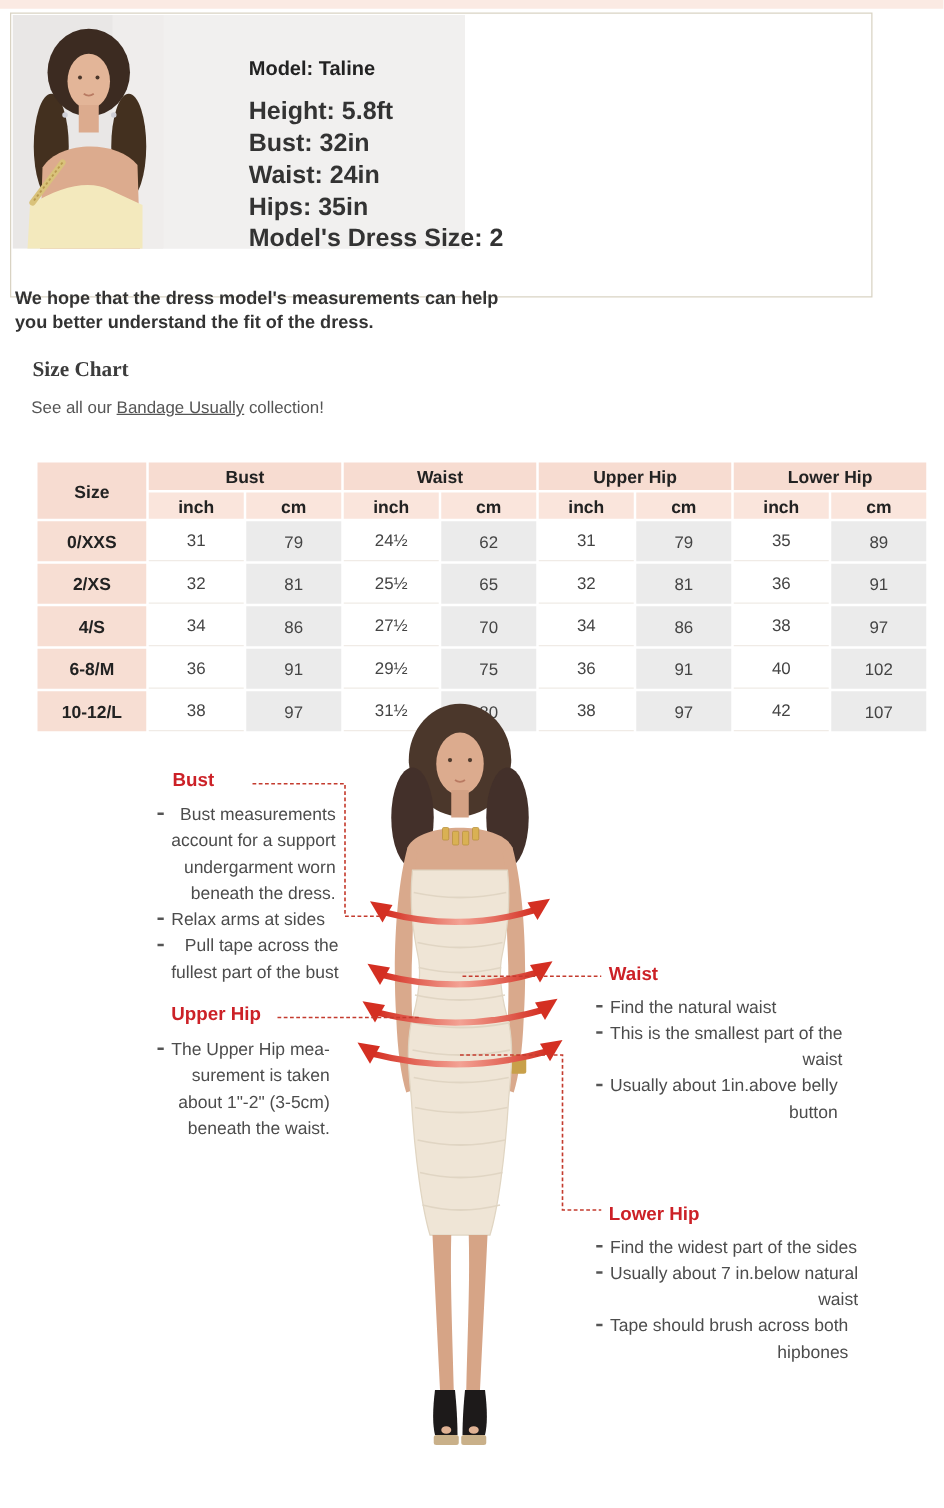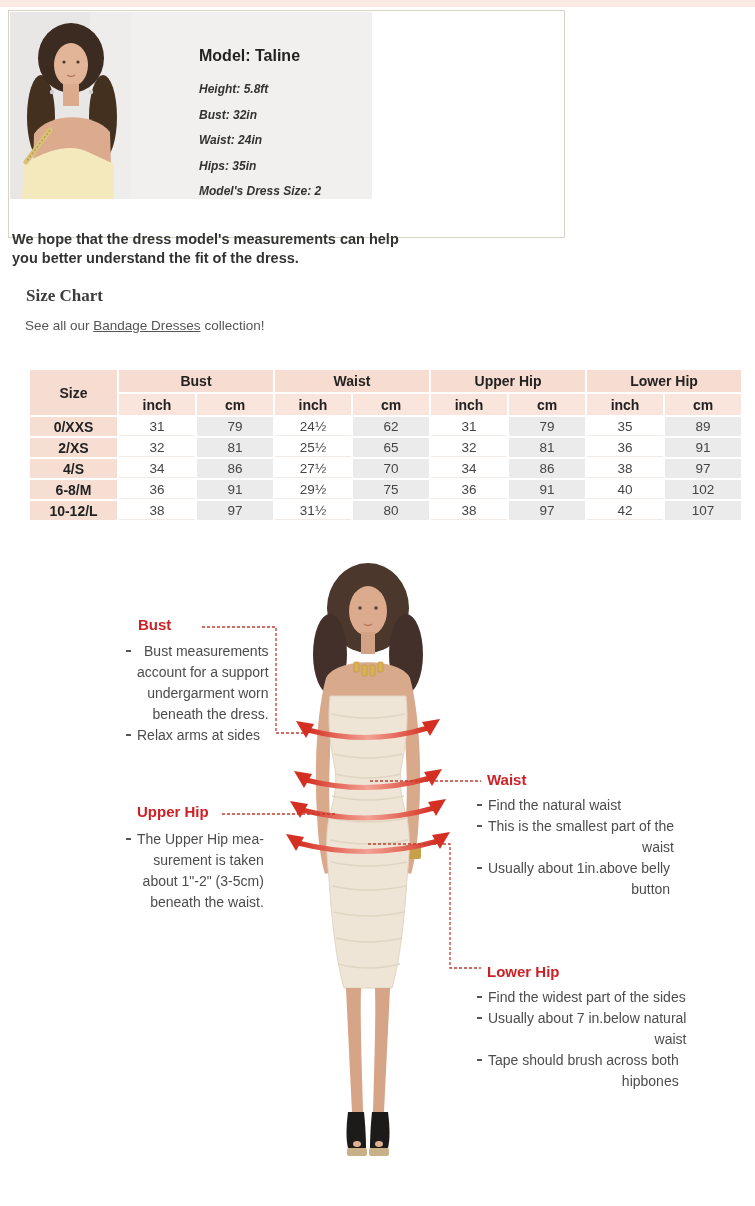--- a/index.html
+++ b/index.html
@@ -2,43 +2,43 @@
 <html><head>
 <meta charset="utf-8">
 <style>
   * { margin:0; padding:0; box-sizing:border-box; }
   body { background:#fff; font-family:"Liberation Sans", sans-serif; }
   .page { position:relative; width:755px; height:1206px; background:#fff; overflow:hidden; }
 
   .top-strip { position:absolute; left:0; top:0; width:755px; height:7px; background:#fbeae3; }
 
   
-  .model-box { position:absolute; left:8px; top:10px; width:557px; height:228px;
+  .model-box { position:absolute; left:8px; top:10px; width:690px; height:228px;
                border:1px solid #d9d3c3; background:#fff; }
   .model-photo { position:absolute; left:1px; top:1px; width:121px; height:187px; }
   .model-panel { position:absolute; left:122px; top:1px; width:241px; height:187px; background:#f1f0ef; }
   .model-title { position:absolute; left:190px; top:36px; font-size:16px; font-weight:bold; color:#222; }
   .model-stats { position:absolute; left:190px; top:66px; }
-  .model-stat { font-size:12px; font-weight:600; color:#333; line-height:25.5px;font-style:italic; }
+  .model-stat { font-size:20px; font-weight:600; color:#333; line-height:25.5px; }
   .model-note { position:absolute; left:3px; top:190px; font-size:14.5px; font-weight:bold;
                 color:#333; line-height:19px; white-space:pre-line;margin-top:29px; }
 
   
   .size-chart-title { position:absolute; left:26px; top:286px; font-family:"Liberation Serif", serif;
                       font-weight:bold; font-size:17px; color:#3c3c3c; }
   .collection-line { position:absolute; left:25px; top:318px; font-size:13.5px; color:#555; }
   .collection-line a { color:#555; text-decoration:underline; cursor:pointer; }
 
   table.size-table { position:absolute; left:28px; top:336px; width:695px;
                      border-collapse:separate; border-spacing:2px 2px; table-layout:fixed;margin-top:32px; }
   table.size-table th, table.size-table td { text-align:center; vertical-align:middle; }
   th.group { background:#f7dcd1; font-size:14px; color:#222; height:22px; }
   th.size-h { background:#f7dcd1; font-size:14px; color:#222; }
   th.unit { background:#fae5dc; font-size:14px; color:#222; height:21px; }
-  td.size-c { background:#f7ded3; font-weight:bold; font-size:14px; color:#222; height:19px; }
+  td.size-c { background:#f7ded3; font-weight:bold; font-size:14px; color:#222; height:32px; }
   td.val-in { background:#fff; font-size:13.5px; color:#444; border-bottom:1px solid #f0ebe6; }
   td.val-cm { background:#ebebeb; font-size:13.5px; color:#444; }
   col.c-size { width:87px; } col.c-d { width:76px; }
 
   
   .howto { position:absolute; left:26px; top:510px; display:inline-flex; align-items:baseline;
            border-left:1px solid #7a4637; border-bottom:1px solid #7a4637; padding:2px 8px 3px 6px;
            font-family:"Liberation Serif", serif; color:#7a4637; }
   .howto-small { font-size:20px; border-top:1px solid #7a4637; padding-top:3px; }
   .howto-large { font-size:31px; margin-left:9px; letter-spacing:1px; }
@@ -100,21 +100,21 @@
       <div class="model-stat">Waist: 24in</div>
       <div class="model-stat">Hips: 35in</div>
       <div class="model-stat">Model's Dress Size: 2</div>
     </div>
     <div class="model-note">We hope that the dress model's measurements can help
 you better understand the fit of the dress.</div>
   </div>
 
   <div class="size-chart-title">Size Chart</div>
   <div class="collection-line">
-    <span>See all our </span><a>Bandage Dresses</a><span> collection!</span>
+    <span>See all our </span><a>Bandage Usually</a><span> collection!</span>
   </div>
 
   <table class="size-table">
     <colgroup>
       <col class="c-size">
         <col class="c-d">
         <col class="c-d">
         <col class="c-d">
         <col class="c-d">
       <col class="c-d">
@@ -299,20 +299,25 @@
         <span class="bm"></span>
         <span class="bt">Bust measurements
 account for a support
 undergarment worn
 beneath the dress.</span>
       </div>
     <div class="bullet">
         <span class="bm"></span>
         <span class="bt">Relax arms at sides</span>
       </div>
+    <div class="bullet">
+        <span class="bm"></span>
+        <span class="bt">Pull tape across the
+fullest part of the bust</span>
+      </div>
   </div>
 
   <div class="m-label pos-uhip-label">Upper Hip</div>
   <div class="m-bullets pos-uhip-bullets">
     <div class="bullet">
         <span class="bm"></span>
         <span class="bt">The Upper Hip mea-
 surement is taken
 about 1"-2" (3-5cm)
 beneath the waist.</span>

